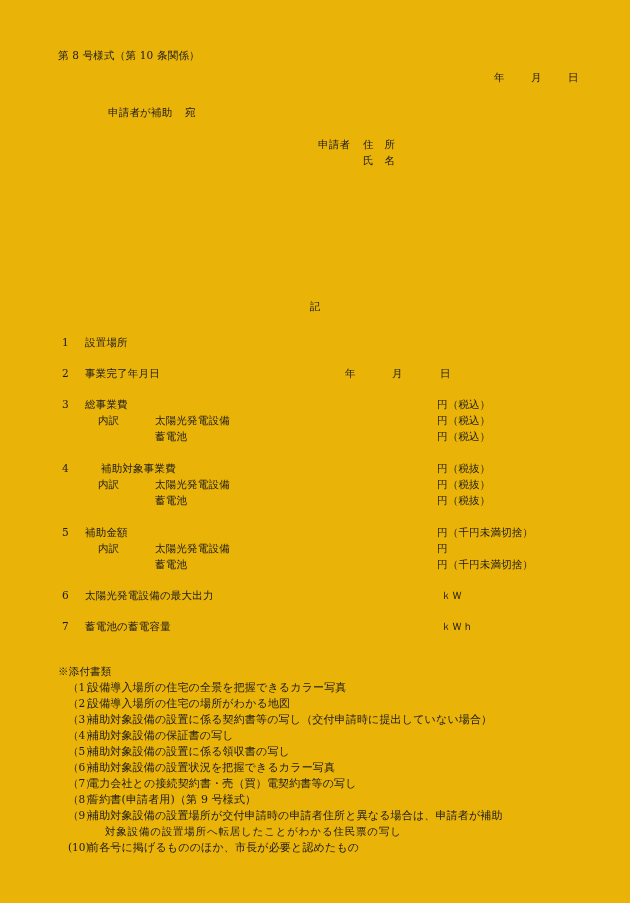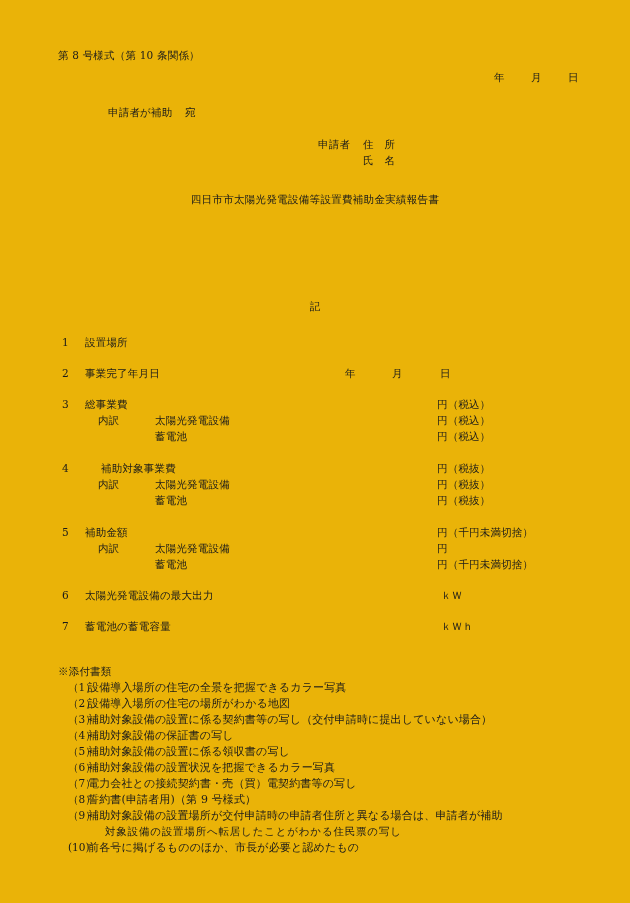--- a/index.html
+++ b/index.html
@@ -100,21 +100,20 @@
   <div class="t date-m">月</div>
   <div class="t date-d">日</div>
 
   <div class="t addressee">申請者が補助</div>
   <div class="t addressee-suf">宛</div>
 
   <div class="t applicant-label">申請者</div>
   <div class="t applicant-addr">住　所</div>
   <div class="t applicant-name">氏　名</div>
 
-  <div class="t doc-title">四日市市太陽光発電設備等設置費補助金実績報告書</div>
 
 
   <div class="t ki">記</div>
 
   <div class="items" id="items-root">
       <div class="item-num" style="left: 62px; top: 337px;">1</div>
       <div class="item-label" style="left: 85px; top: 337px;">設置場所</div>
       <div class="item-num" style="left: 62px; top: 368px;">2</div>
       <div class="item-label" style="left: 85px; top: 368px;">事業完了年月日</div>
       <div class="d2-y" style="top: 368px;">年</div>

